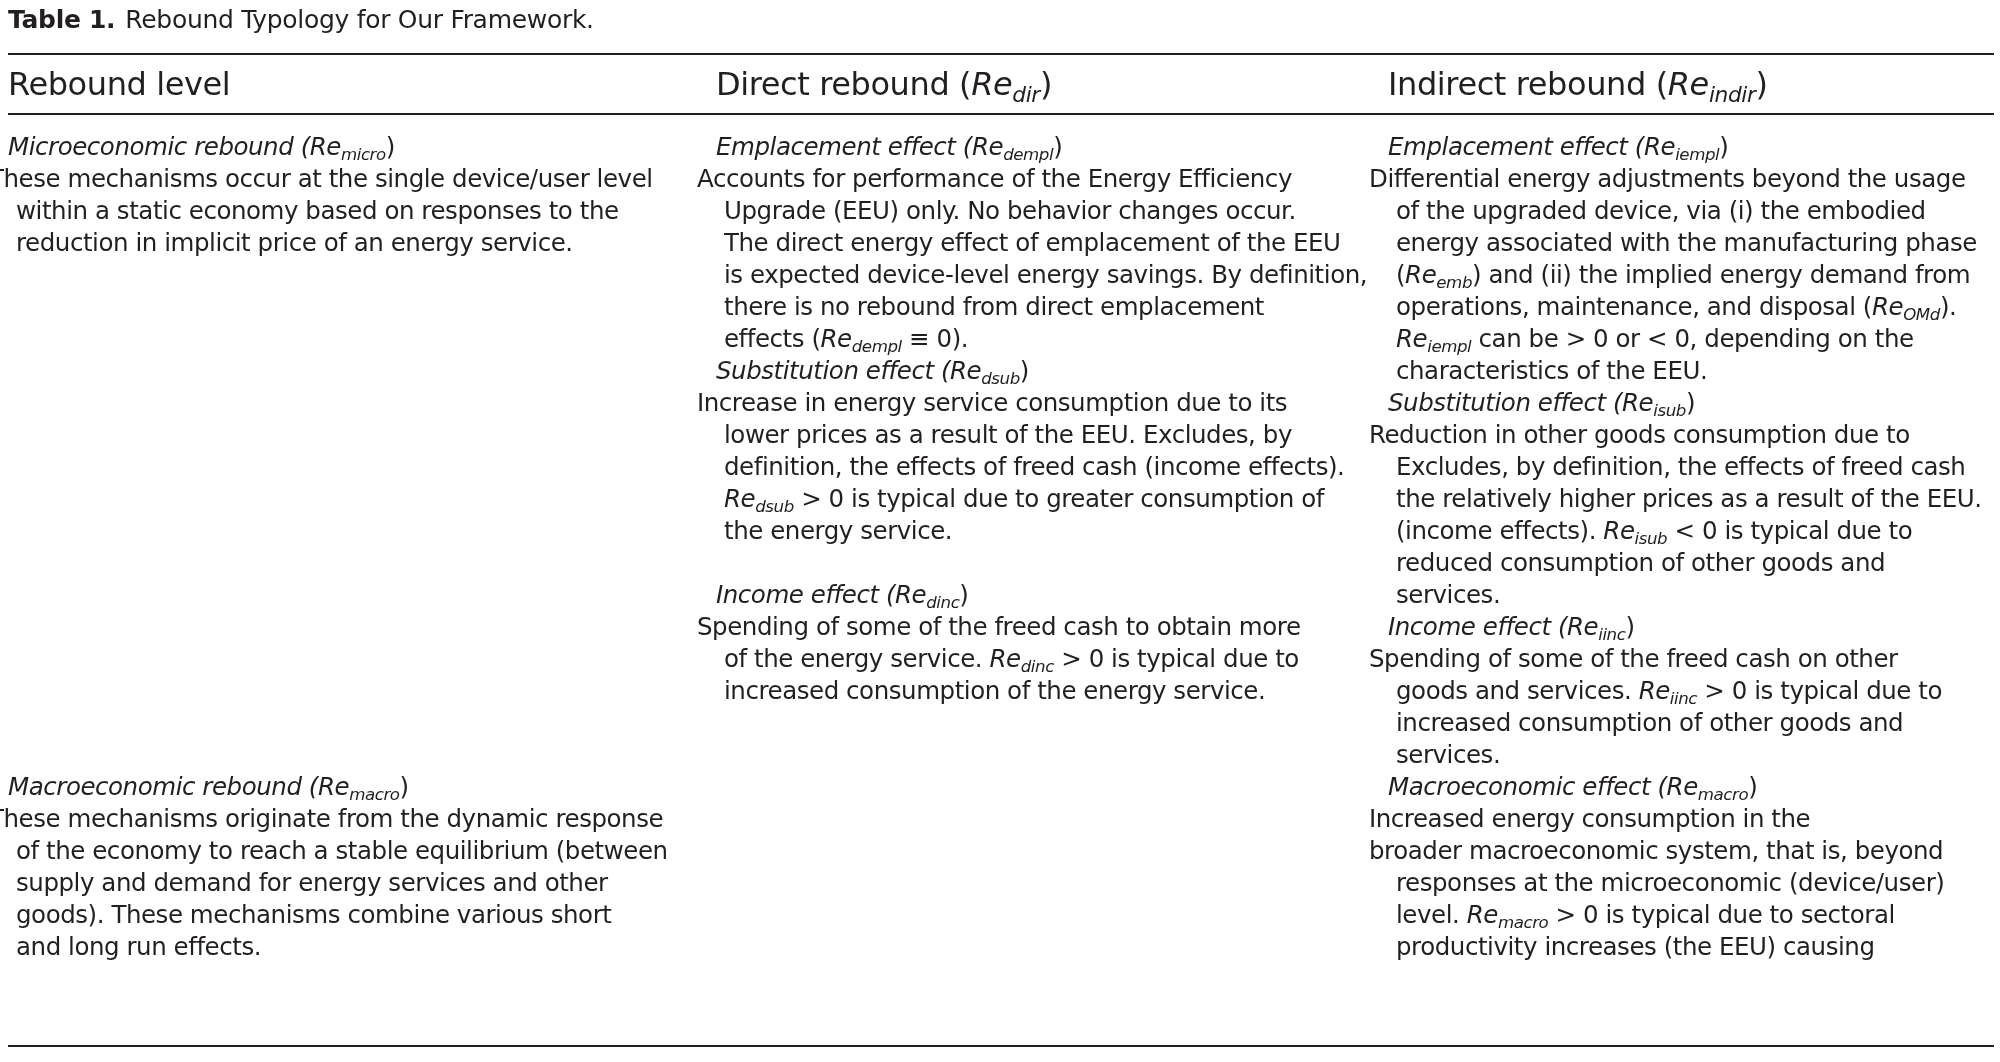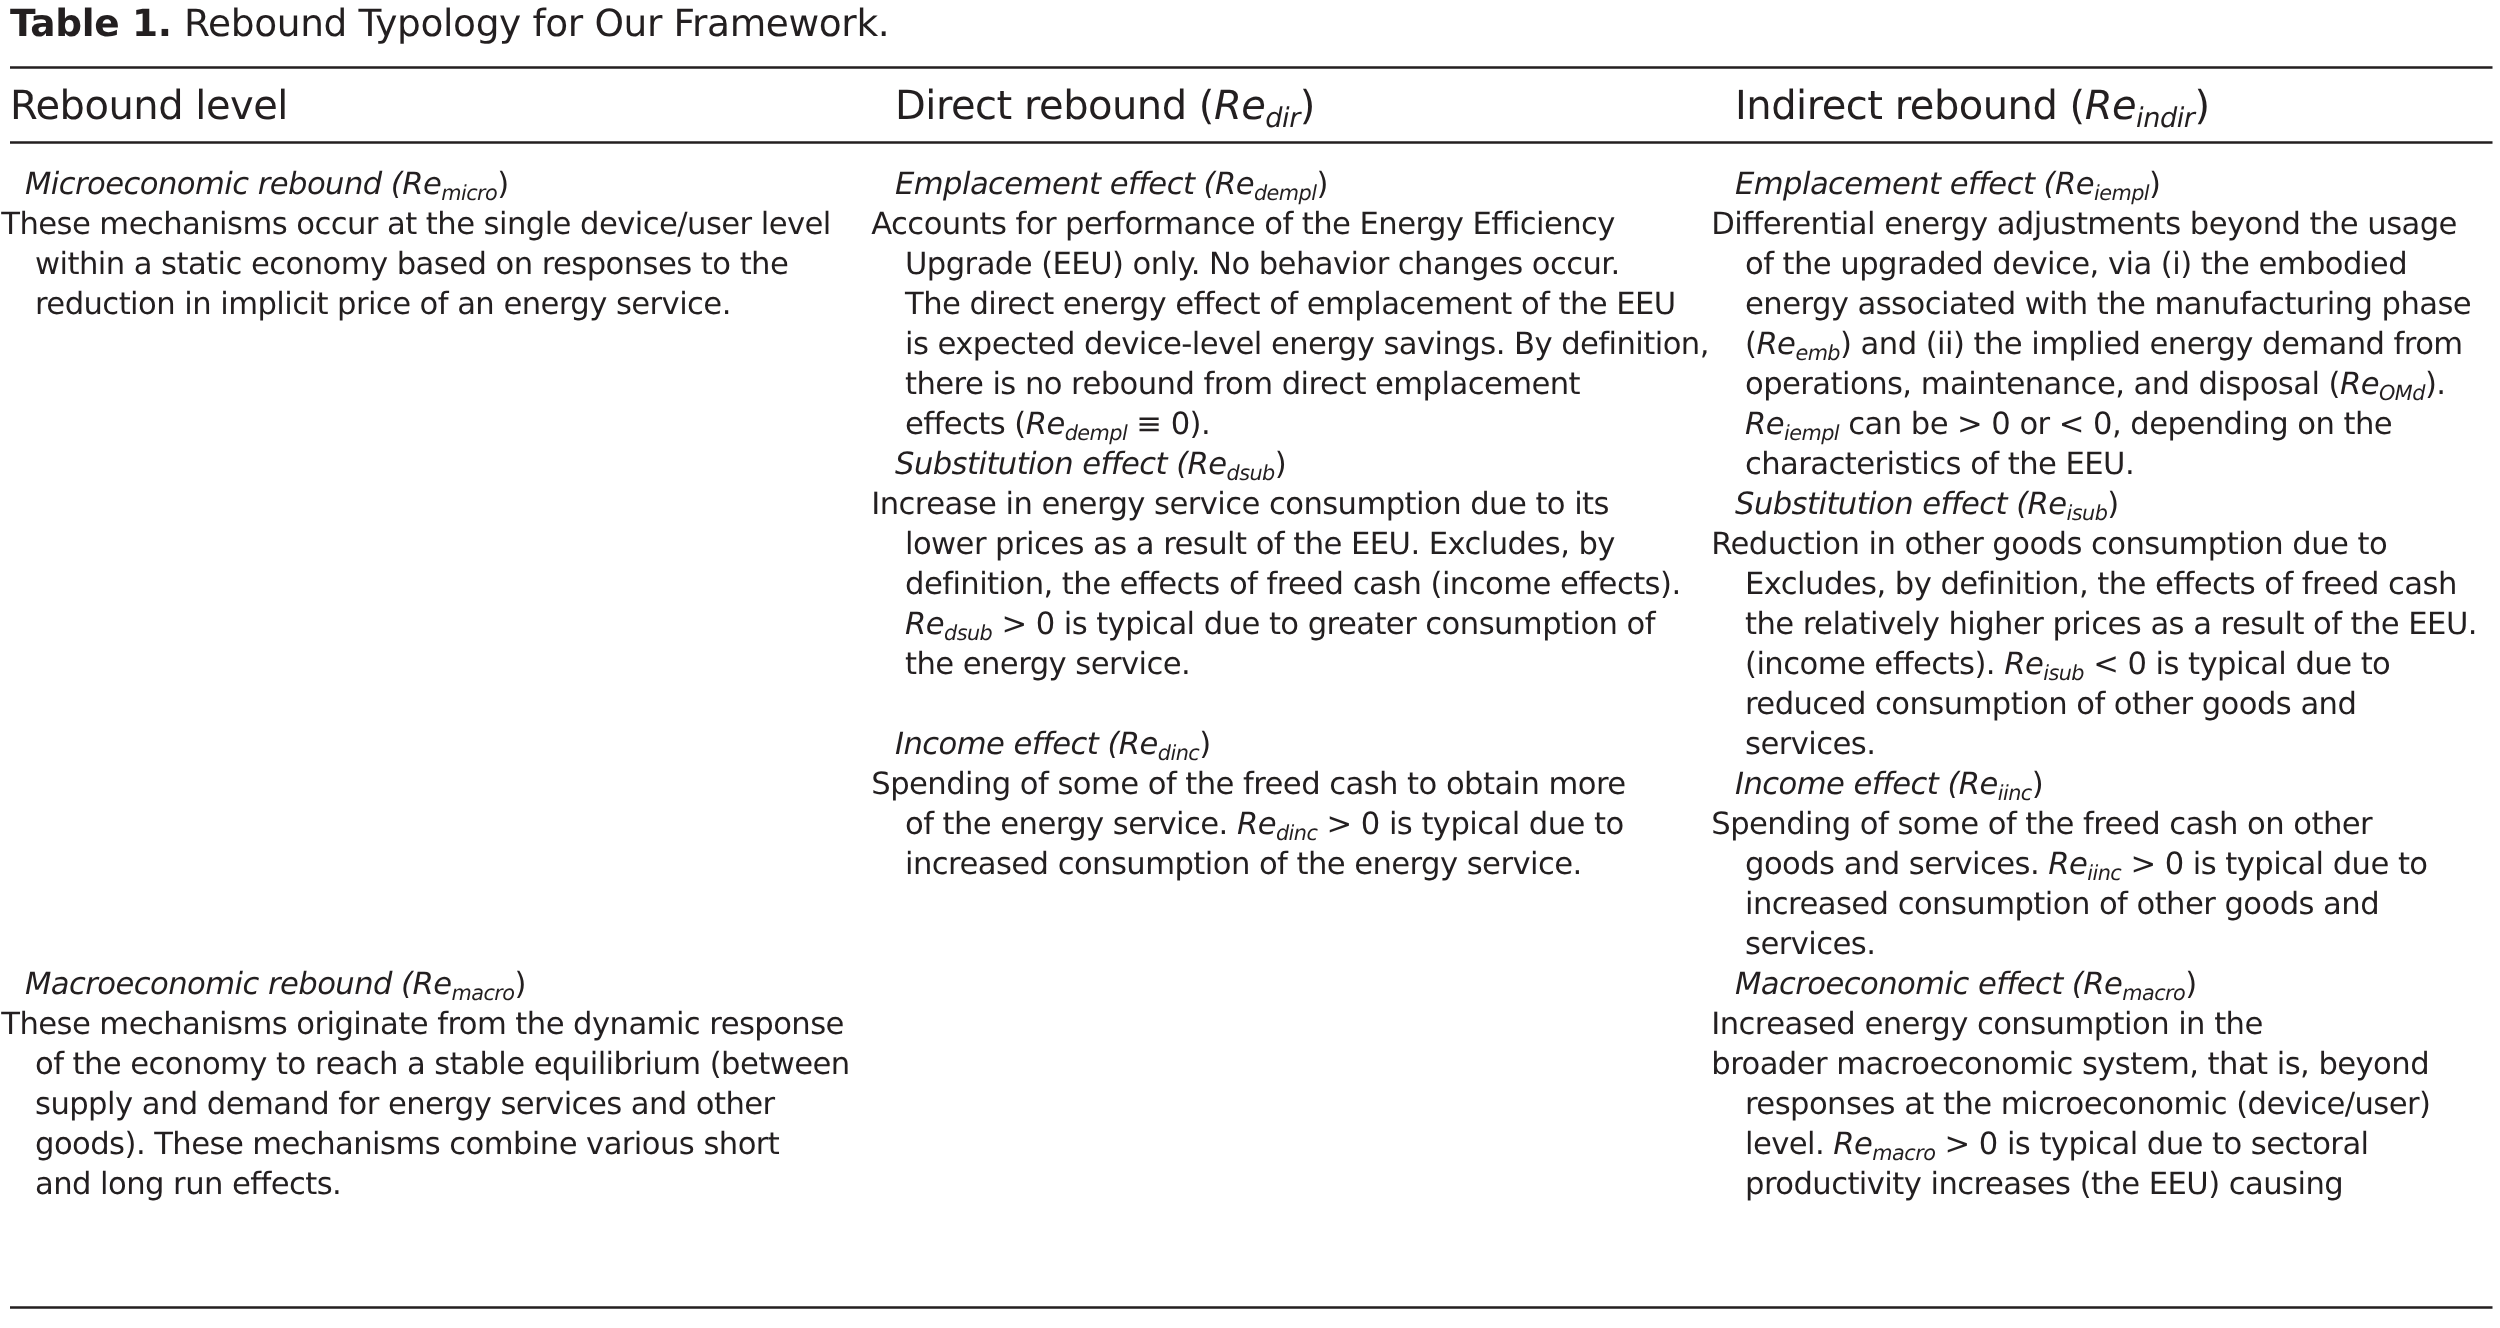--- a/index.html
+++ b/index.html
@@ -1,26 +1,26 @@
 <!DOCTYPE html>
 <html><head>
 <meta charset="utf-8">
 <style>
   html, body { margin:0; padding:0; background:#ffffff; }
   body { width:2000px; height:1062px; position:relative; overflow:hidden;
          font-family:"DejaVu Sans", sans-serif; color:#231f20; }
-  .title { position:absolute; left:8px; top:4px; font-size:30px; line-height:32px; letter-spacing:-0.3px; }
+  .title { position:absolute; left:8px; top:4px; font-size:25px; line-height:32px; letter-spacing:-0.3px; }
   .title b { font-weight:bold; margin-right:10px; }
   .rule { position:absolute; left:8px; width:1986px; background:#231f20; }
   .rule.top { top:53px; height:2px; }
   .rule.mid { top:113px; height:1.5px; }
   .rule.bot { top:1045px; height:2px; }
   .hdr { position:absolute; top:68px; font-size:32px; line-height:32px; letter-spacing:-0.4px; }
   .col { position:absolute; top:131px; font-size:24.5px; letter-spacing:-0.45px; }
-  .c1 { left:20px; width:690px; }
+  .c1 { left:8px; width:690px; }
   .c2 { left:716px; width:664px; }
   .c3 { left:1388px; width:606px; }
   .blk { margin:0; }
   .blk .h { font-style:italic; line-height:32px; white-space:nowrap; }
   .blk .h .up { font-style:normal; }
   .blk .b { line-height:32px; padding-left:35px; text-indent:-27px; white-space:normal; }
   .ln { display:block; white-space:nowrap; }
   .ln.first { margin-left:-27px; }
   i { font-style:italic; }
   sub { font-size:0.68em; vertical-align:-0.3em; line-height:0; font-style:italic; }

